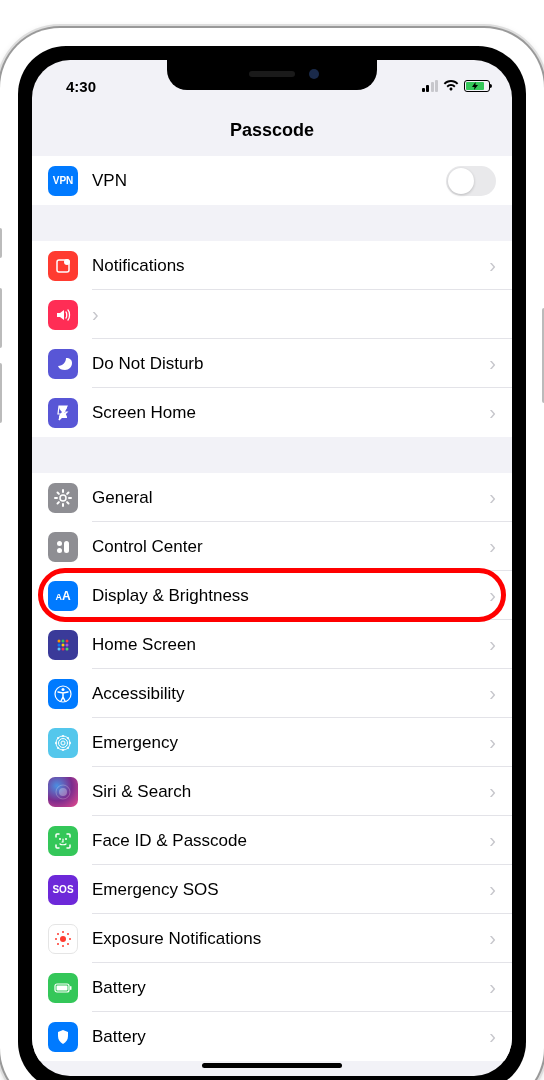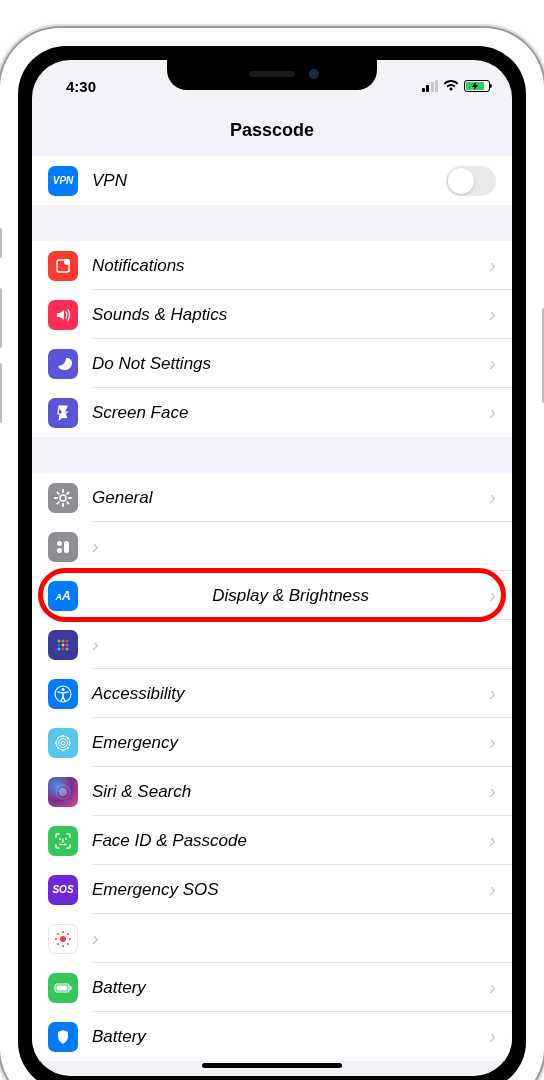--- a/index.html
+++ b/index.html
@@ -135,21 +135,20 @@
       align-items: center;
       background: #f2f2f7;
     }
     .header-title {
       font-weight: 600;
       font-size: 18px;
     }
     .content {
       height: calc(100% - 96px);
       overflow: hidden;
-      font-style: italic;
     }
     .section {
       background: #fff;
       margin-bottom: 36px;
     }
     .row {
       display: flex;
       align-items: center;
       height: 49px;
       padding: 0 16px;
@@ -208,21 +207,21 @@
       position: absolute;
       border: 5px solid #ff0000;
       border-radius: 28px;
       pointer-events: none;
       left: 6px;
       right: 6px;
       height: 54px;
       top: -3px;
       z-index: 5;
     }
-    .row.highlighted { position: relative; text-align: center; }
+    .row.highlighted { position: relative; }
     .home-indicator {
       position: absolute;
       bottom: 8px;
       left: 50%;
       transform: translateX(-50%);
       width: 140px;
       height: 5px;
       background: #000;
       border-radius: 3px;
       z-index: 50;
@@ -301,43 +300,42 @@
             <div class="row-label">Notifications</div>
             <span class="chevron">›</span>
           </div>
           <div class="row">
             <div class="row-icon" style="background:#ff2d55">
               <svg width="18" height="18" viewBox="0 0 18 18">
                   <path d="M3 7v4h3l4 3V4L6 7H3z" fill="#fff"></path>
                   <path d="M12 6c1 1 1 5 0 6M14 4c2 2 2 8 0 10" stroke="#fff" stroke-width="1.3" fill="none" stroke-linecap="round"></path>
                 </svg>
             </div>
-            <div class="row-label">Sounds &amp; Haptics</div>
             <span class="chevron">›</span>
           </div>
           <div class="row">
             <div class="row-icon" style="background:#5856d6">
               <svg width="18" height="18" viewBox="0 0 18 18">
                   <path d="M12 3c0 4-3 8-8 8 1 3 4 4 7 4 4 0 7-3 7-7 0-3-2-5-6-5z" fill="#fff"></path>
                 </svg>
             </div>
-            <div class="row-label">Do Not Settings</div>
+            <div class="row-label">Do Not Disturb</div>
             <span class="chevron">›</span>
           </div>
           <div class="row">
             <div class="row-icon" style="background:#5856d6">
               <svg width="18" height="18" viewBox="0 0 18 18">
                   <path d="M5 2h8l-3 6h3l-8 8 2-6H4l1-8z" fill="none" stroke="#fff" stroke-width="1.2"></path>
                   <path d="M4 2h10v1L11 8h3v1l-10 7v-1l3-6H4V2z" fill="#fff" opacity="0"></path>
                   <rect x="5" y="2" width="8" height="14" fill="none"></rect>
                   <path d="M6 2h6l-2 5 2 0-2 8-2-8 2 0L6 2z" fill="#fff" opacity="0"></path>
                   <path d="M5 2h8v1c0 2-3 5-3 5s3 3 3 5v1H5v-1c0-2 3-5 3-5s-3-3-3-5V2z" fill="#fff"></path>
                 </svg>
             </div>
-            <div class="row-label">Screen Face</div>
+            <div class="row-label">Screen Home</div>
             <span class="chevron">›</span>
           </div>
         </div>
 
         <div class="section" style="margin-bottom:0">
           <div class="row">
             <div class="row-icon" style="background:#8e8e93">
               <svg width="20" height="20" viewBox="0 0 20 20">
                   <circle cx="10" cy="10" r="3" fill="none" stroke="#fff" stroke-width="1.5"></circle>
                   <path d="M10 2v2M10 16v2M2 10h2M16 10h2M4.5 4.5l1.4 1.4M14.1 14.1l1.4 1.4M4.5 15.5l1.4-1.4M14.1 5.9l1.4-1.4" stroke="#fff" stroke-width="2" stroke-linecap="round"></path>
@@ -347,20 +345,21 @@
             <span class="chevron">›</span>
           </div>
           <div class="row">
             <div class="row-icon" style="background:#8e8e93">
               <svg width="18" height="18" viewBox="0 0 18 18">
                   <rect x="3" y="3" width="5" height="5" rx="2.5" fill="#fff"></rect>
                   <rect x="10" y="3" width="5" height="12" rx="2.5" fill="#fff"></rect>
                   <circle cx="5.5" cy="12.5" r="2.5" fill="#fff"></circle>
                 </svg>
             </div>
+            <div class="row-label">Control Center</div>
             <span class="chevron">›</span>
           </div>
           <div class="row highlighted">
             <div class="highlight"></div>
             <div class="row-icon" style="background:#007aff">
               <span style="font-size:12px;font-weight:700"><span style="font-size:9px">A</span><span>A</span></span>
             </div>
             <div class="row-label">Display &amp; Brightness</div>
             <span class="chevron">›</span>
           </div>
@@ -371,20 +370,21 @@
                   <circle cx="9" cy="5" r="1.5" fill="#34c759"></circle>
                   <circle cx="13" cy="5" r="1.5" fill="#ff3b30"></circle>
                   <circle cx="5" cy="9" r="1.5" fill="#007aff"></circle>
                   <circle cx="9" cy="9" r="1.5" fill="#ffcc00"></circle>
                   <circle cx="13" cy="9" r="1.5" fill="#af52de"></circle>
                   <circle cx="5" cy="13" r="1.5" fill="#5ac8fa"></circle>
                   <circle cx="9" cy="13" r="1.5" fill="#ff2d55"></circle>
                   <circle cx="13" cy="13" r="1.5" fill="#4cd964"></circle>
                 </svg>
             </div>
+            <div class="row-label">Home Screen</div>
             <span class="chevron">›</span>
           </div>
           <div class="row">
             <div class="row-icon" style="background:#007aff">
               <svg width="20" height="20" viewBox="0 0 20 20">
                   <circle cx="10" cy="10" r="8" fill="none" stroke="#fff" stroke-width="1.2"></circle>
                   <circle cx="10" cy="5.5" r="1.5" fill="#fff"></circle>
                   <path d="M5 8l5 1 5-1M10 9v4l-2 4M10 13l2 4" stroke="#fff" stroke-width="1.5" stroke-linecap="round" fill="none"></path>
                 </svg>
             </div>
@@ -448,20 +448,21 @@
                     <circle cx="10" cy="17" r="1"></circle>
                     <circle cx="3" cy="10" r="1"></circle>
                     <circle cx="17" cy="10" r="1"></circle>
                     <circle cx="5" cy="5" r="1"></circle>
                     <circle cx="15" cy="15" r="1"></circle>
                     <circle cx="15" cy="5" r="1"></circle>
                     <circle cx="5" cy="15" r="1"></circle>
                   </g>
                 </svg>
             </div>
+            <div class="row-label">Exposure Notifications</div>
             <span class="chevron">›</span>
           </div>
           <div class="row">
             <div class="row-icon" style="background:#34c759">
               <svg width="20" height="12" viewBox="0 0 20 12">
                   <rect x="2" y="2" width="14" height="8" rx="2" fill="none" stroke="#fff" stroke-width="1.2"></rect>
                   <rect x="17" y="4" width="1.5" height="4" rx="0.7" fill="#fff"></rect>
                   <rect x="3.5" y="3.5" width="11" height="5" rx="1" fill="#fff"></rect>
                 </svg>
             </div>

